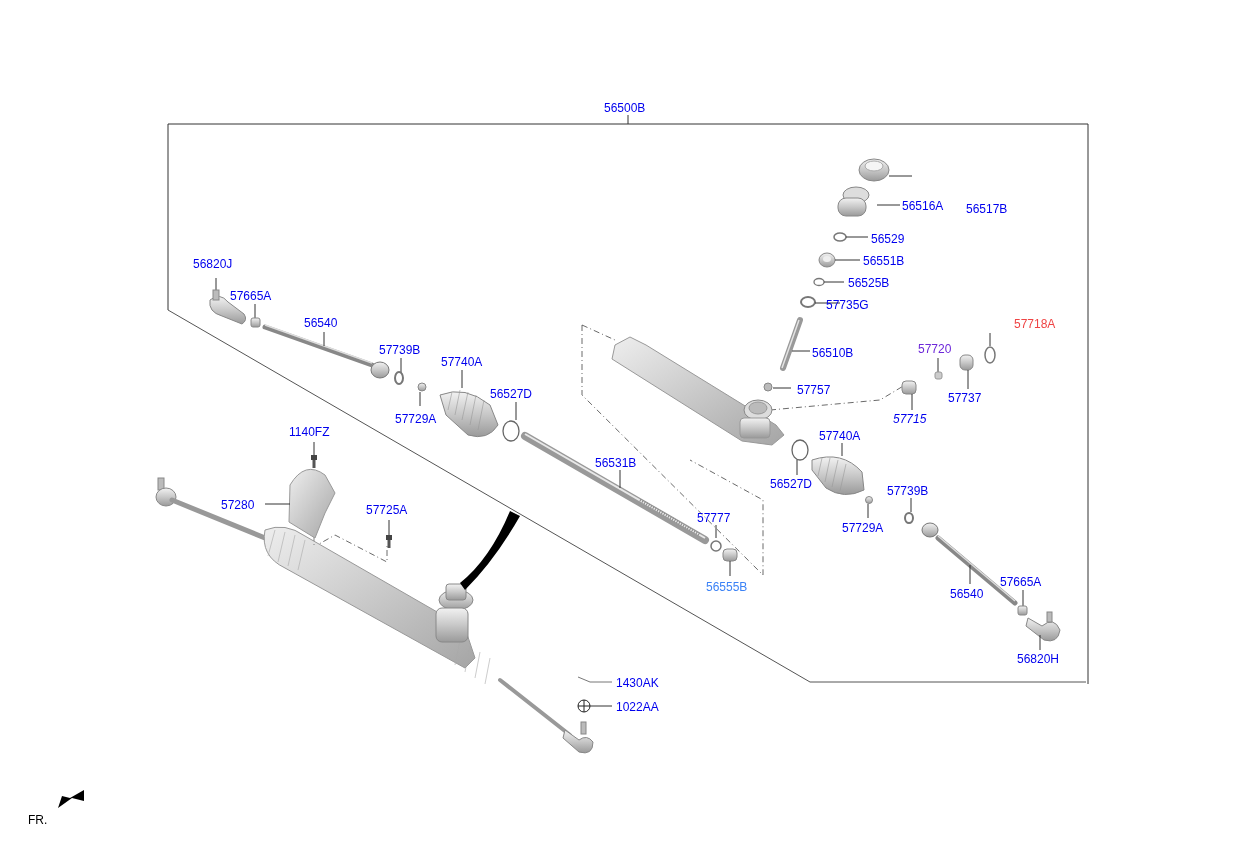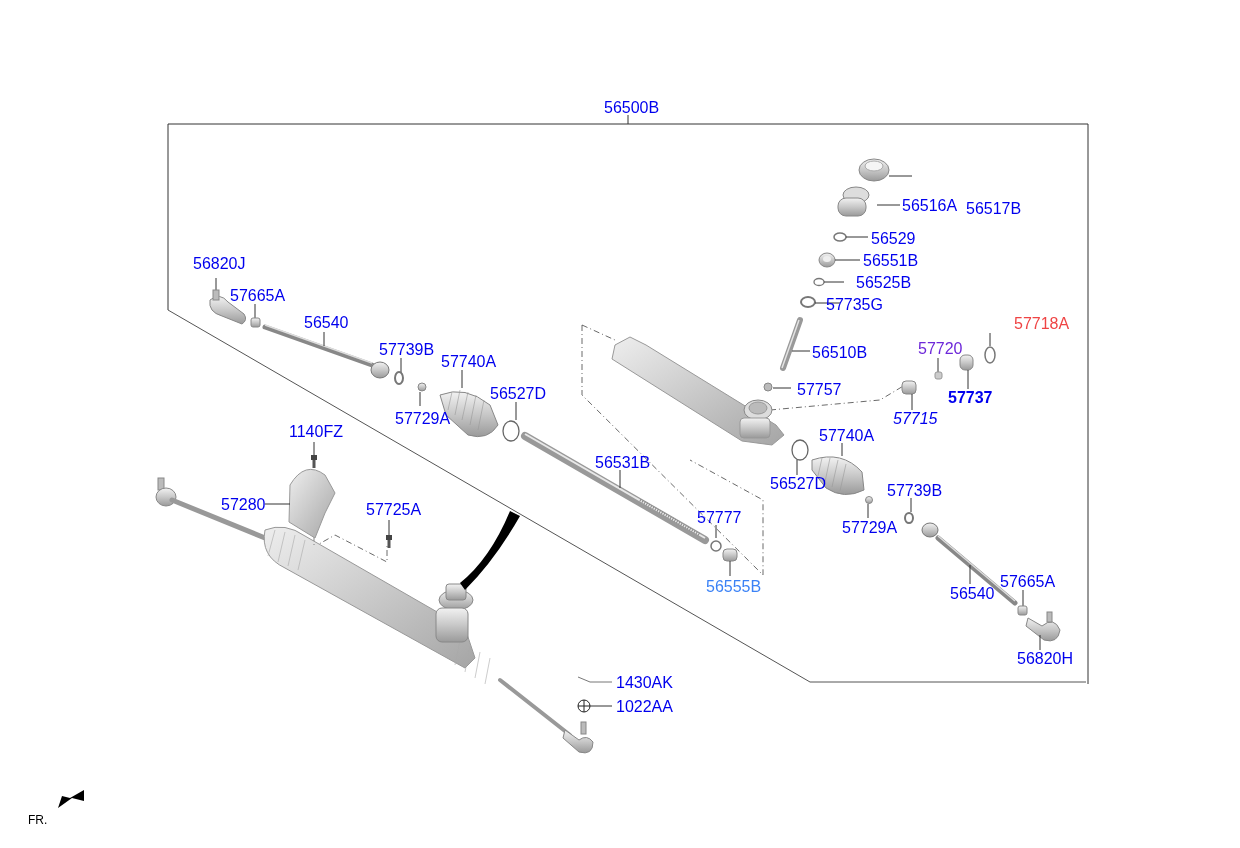--- a/index.html
+++ b/index.html
@@ -1,19 +1,19 @@
 <!DOCTYPE html>
 <html><head>
 <meta charset="utf-8">
 <style>
   html, body { margin: 0; padding: 0; background: #ffffff; }
   body { width: 1240px; height: 848px; position: relative; overflow: hidden;
          font-family: "Liberation Sans", sans-serif; }
   #diagram { position: absolute; left: 0; top: 0; width: 1240px; height: 848px; }
-  .lbl { position: absolute; font-family: "Liberation Sans", sans-serif; font-size: 16px;
+  .lbl { position: absolute; font-family: "Liberation Sans", sans-serif; font-size: 12px;
          color: #0000ee; line-height: 16px; white-space: nowrap; cursor: pointer; }
   .fr { position: absolute; left: 28px; top: 813px; font-size: 12px; color: #000;
         font-family: "Liberation Sans", sans-serif; }
 </style>
 </head>
 <body>
 
 <svg id="diagram" viewBox="0 0 1240 848" xmlns="http://www.w3.org/2000/svg">
   <defs>
     <linearGradient id="metal" x1="0" y1="0" x2="0" y2="1">
@@ -255,27 +255,27 @@
   <g>
     <path d="M84,801 l-12,-3 l-14,10 l4,-12 l8,2 l14,-8z" fill="#000"></path>
   </g>
 </svg>
 
 <span class="lbl" style="left: 604px; top: 100px; color: rgb(0, 0, 238);">56500B</span>
 <span class="lbl" style="left: 966px; top: 169px; color: rgb(0, 0, 238); margin-top: 32px;">56517B</span>
 <span class="lbl" style="left: 902px; top: 198px; color: rgb(0, 0, 238);">56516A</span>
 <span class="lbl" style="left: 871px; top: 231px; color: rgb(0, 0, 238);">56529</span>
 <span class="lbl" style="left: 863px; top: 253px; color: rgb(0, 0, 238);">56551B</span>
-<span class="lbl" style="left: 848px; top: 275px; color: rgb(0, 0, 238); margin-left: 8px;">56525B</span>
+<span class="lbl" style="left: 848px; top: 275px; color: rgb(0, 0, 238);">56525B</span>
 <span class="lbl" style="left: 800px; top: 297px; color: rgb(0, 0, 238); margin-left: 26px;">57735G</span>
 <span class="lbl" style="left: 812px; top: 345px; color: rgb(0, 0, 238);">56510B</span>
 <span class="lbl" style="left: 797px; top: 382px; color: rgb(0, 0, 238);">57757</span>
 <span class="lbl" style="left: 966px; top: 316px; color: #ef4444; margin-left: 48px;">57718A</span>
 <span class="lbl" style="left: 918px; top: 341px; color: #6d28d9;">57720</span>
-<span class="lbl" style="left: 948px; top: 390px; color: rgb(0, 0, 238); font-weight: bold;">57737</span>
+<span class="lbl" style="left: 948px; top: 390px; color: rgb(0, 0, 238);">57737</span>
 <span class="lbl" style="left: 893px; top: 411px; color: rgb(0, 0, 238); font-style: italic;">57715</span>
 
 <span class="lbl" style="left: 193px; top: 256px; color: rgb(0, 0, 238);">56820J</span>
 <span class="lbl" style="left: 230px; top: 288px; color: rgb(0, 0, 238);">57665A</span>
 <span class="lbl" style="left: 304px; top: 315px; color: rgb(0, 0, 238);">56540</span>
 <span class="lbl" style="left: 379px; top: 342px; color: rgb(0, 0, 238);">57739B</span>
 <span class="lbl" style="left: 441px; top: 354px; color: rgb(0, 0, 238);">57740A</span>
 <span class="lbl" style="left: 395px; top: 411px; color: rgb(0, 0, 238);">57729A</span>
 <span class="lbl" style="left: 490px; top: 386px; color: rgb(0, 0, 238);">56527D</span>
 <span class="lbl" style="left: 595px; top: 455px; color: rgb(0, 0, 238);">56531B</span>

